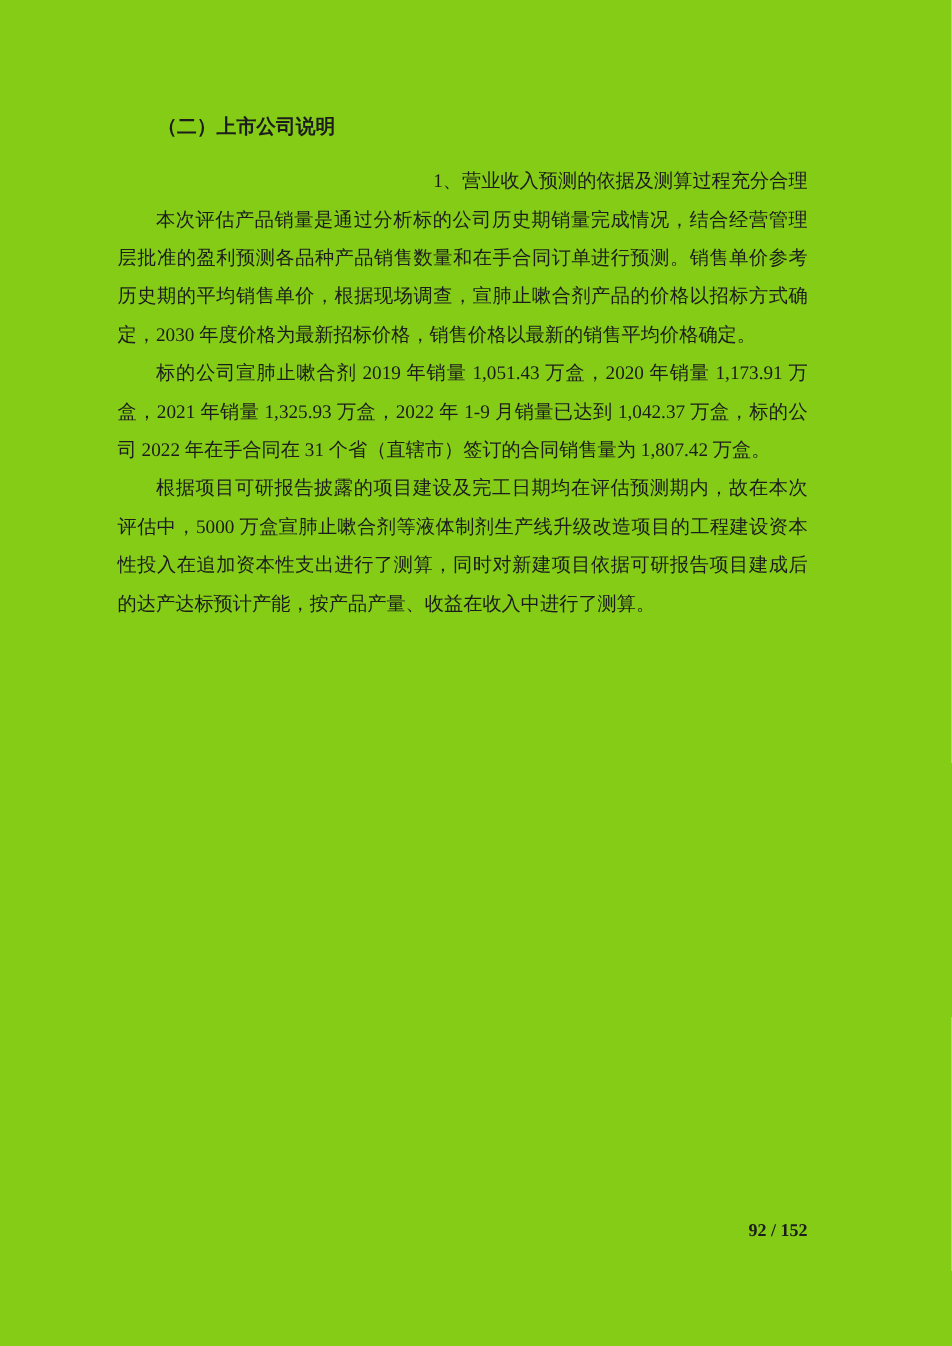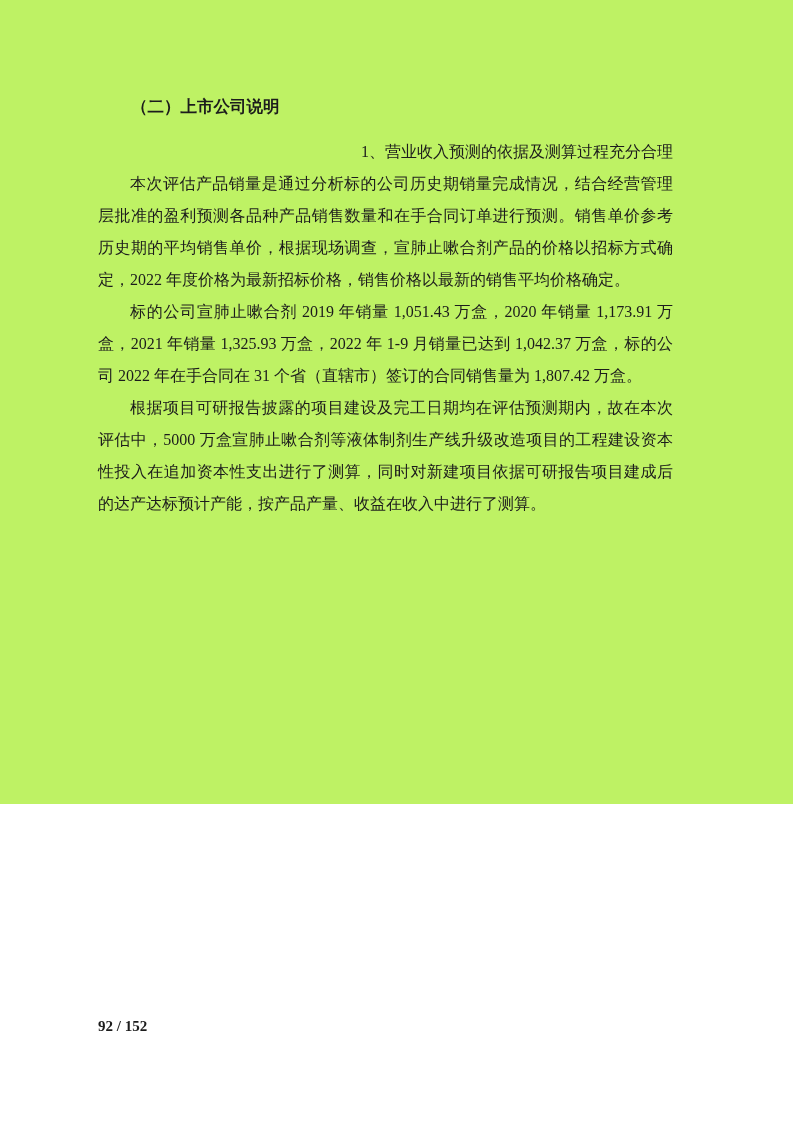--- a/index.html
+++ b/index.html
@@ -11,22 +11,22 @@
     width: 793px;
     height: 1122px;
     position: relative;
     overflow: hidden;
   }
   .page {
     position: absolute;
     left: 0;
     top: 0;
     width: 793px;
-    height: 804px;
-    background: #bef264;
+    height: 1122px;
+    background: #84cc16;
   }
   .doc {
     position: absolute;
     left: 98px;
     top: 90px;
     width: 575px;
     font-family: "Liberation Serif", "DejaVu Serif", serif;
     font-size: 16px;
     line-height: 32px;
     color: #1c1c1c;
@@ -47,21 +47,21 @@
   }
   .para {
     text-indent: 2em;
     margin: 0;
   }
   .footer {
     position: absolute;
     left: 98px;
     top: 1010px;
     width: 575px;
-    text-align: left;
+    text-align: right;
     font-family: "Liberation Serif", "DejaVu Serif", serif;
     font-weight: 700;
     font-size: 15px;
     line-height: 32px;
     color: #1c1c1c;
   }
 </style>
 </head>
 <body>
 
@@ -70,21 +70,21 @@
   <div class="doc">
 
     <h2 class="doc-heading">（二）上市公司说明</h2>
 
 
     <p class="subheading">1、营业收入预测的依据及测算过程充分合理</p>
 
 
 
 
-    <p class="para">本次评估产品销量是通过分析标的公司历史期销量完成情况，结合经营管理层批准的盈利预测各品种产品销售数量和在手合同订单进行预测。销售单价参考历史期的平均销售单价，根据现场调查，宣肺止嗽合剂产品的价格以招标方式确定，2022 年度价格为最新招标价格，销售价格以最新的销售平均价格确定。</p>
+    <p class="para">本次评估产品销量是通过分析标的公司历史期销量完成情况，结合经营管理层批准的盈利预测各品种产品销售数量和在手合同订单进行预测。销售单价参考历史期的平均销售单价，根据现场调查，宣肺止嗽合剂产品的价格以招标方式确定，2030 年度价格为最新招标价格，销售价格以最新的销售平均价格确定。</p>
 
     <p class="para">标的公司宣肺止嗽合剂 2019 年销量 1,051.43 万盒，2020 年销量 1,173.91 万盒，2021 年销量 1,325.93 万盒，2022 年 1-9 月销量已达到 1,042.37 万盒，标的公司 2022 年在手合同在 31 个省（直辖市）签订的合同销售量为 1,807.42 万盒。</p>
 
 
     <p class="para">根据项目可研报告披露的项目建设及完工日期均在评估预测期内，故在本次评估中，5000 万盒宣肺止嗽合剂等液体制剂生产线升级改造项目的工程建设资本性投入在追加资本性支出进行了测算，同时对新建项目依据可研报告项目建成后的达产达标预计产能，按产品产量、收益在收入中进行了测算。</p>
 
   </div>
 
   <div class="footer">92 / 152</div>
 

